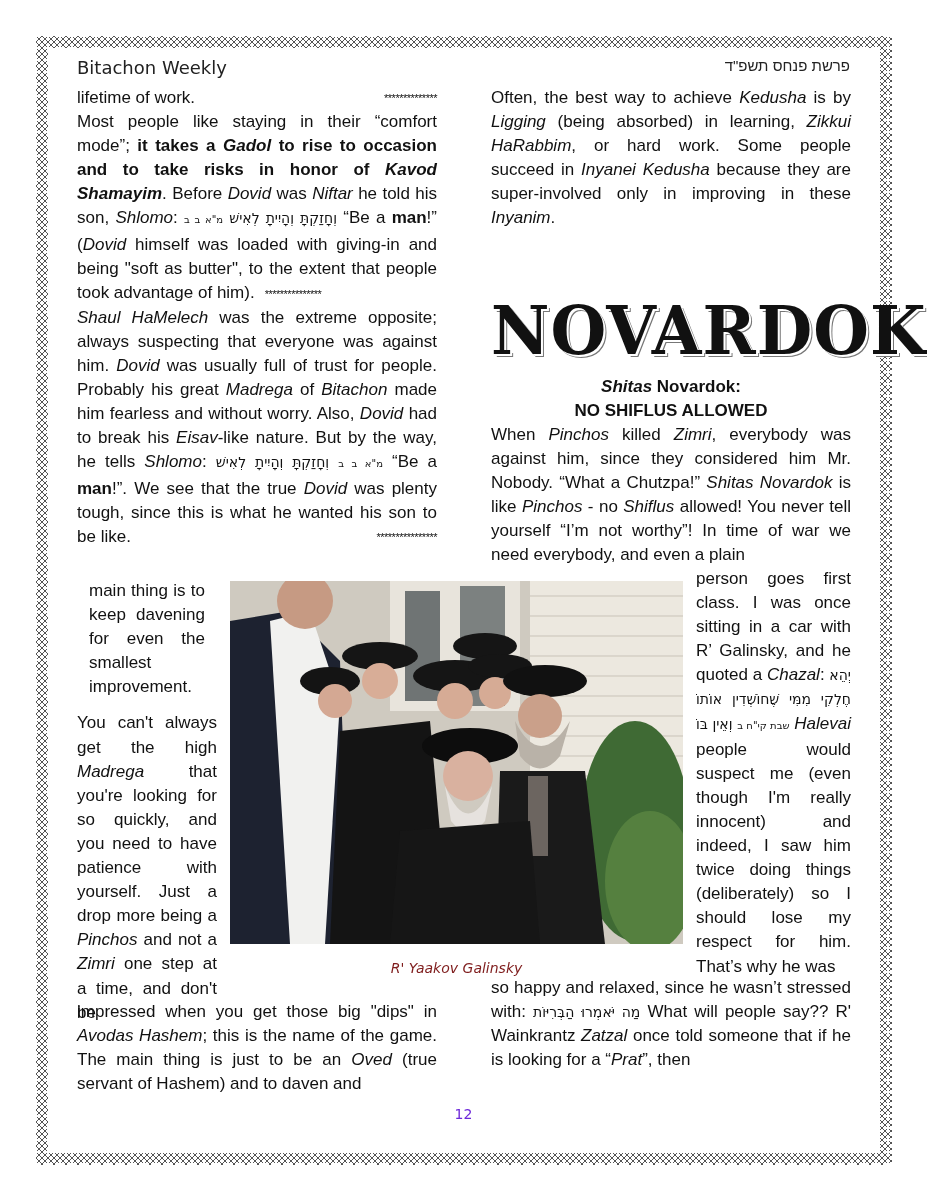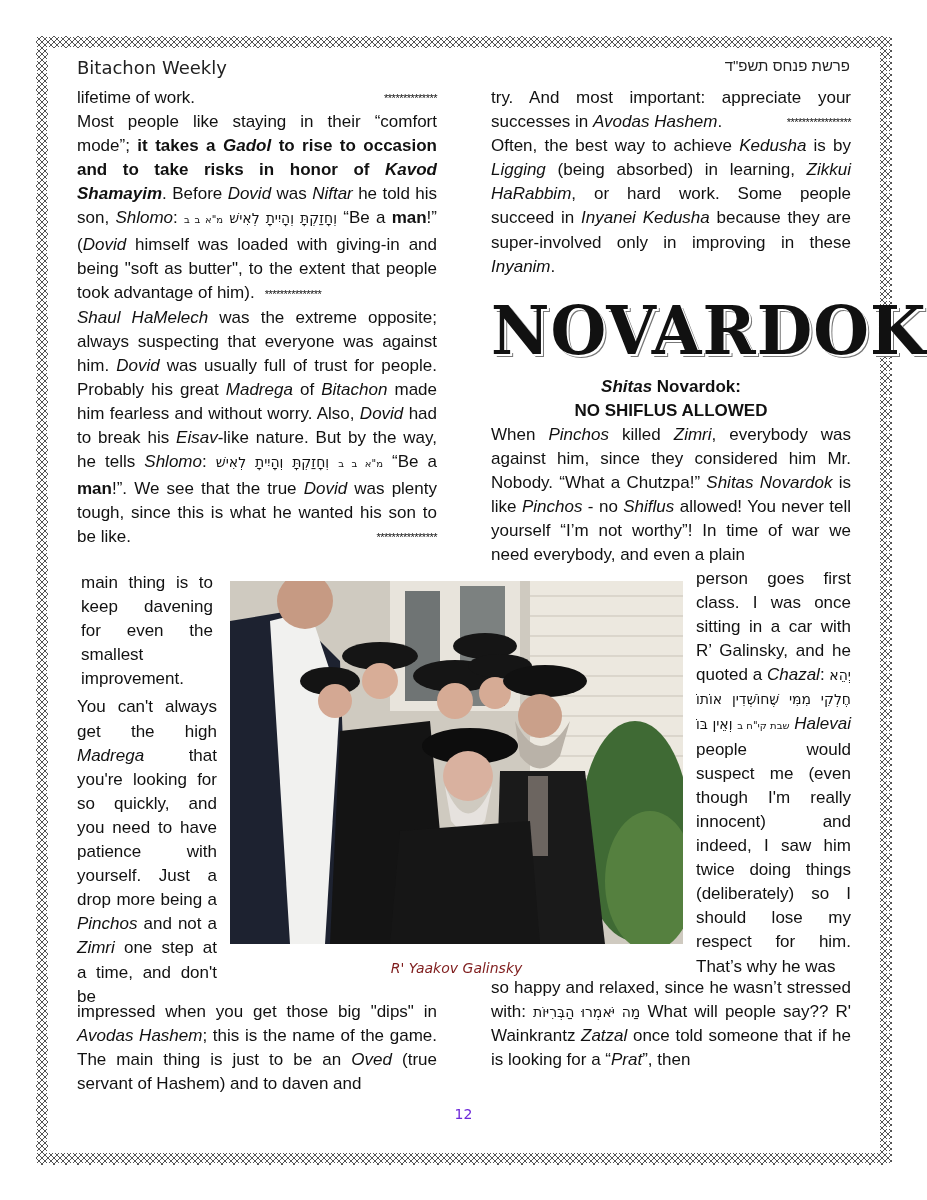--- a/index.html
+++ b/index.html
@@ -53,21 +53,21 @@
 <div class="hdr hdr-left">Bitachon Weekly</div>
 <div class="hdr hdr-right">פרשת פנחס תשפ"ד</div>
 
 <div class="col col-left">
   <p><span>lifetime of work.</span><span class="stars">**************</span></p>
   <p><span>Most people like staying in their “comfort mode”; </span><b><span>it takes a </span><i>Gadol</i><span> to rise to occasion and to take risks in honor of </span><i>Kavod Shamayim</i></b><span>. Before </span><i>Dovid</i><span> was </span><i>Niftar</i><span> he told his son, </span><i>Shlomo</i><span>: </span><span class="heb-sm">מ"א ב ב</span> <span class="heb">וְחָזַקְתָּ וְהָיִיתָ לְאִישׁ</span><span> “Be a </span><b>man</b><span>!” (</span><i>Dovid</i><span> himself was loaded with giving-in and being "soft as butter", to the extent that people took advantage of him).</span><span class="stars-inline">***************</span></p>
   <p><i>Shaul HaMelech</i><span> was the extreme opposite; always suspecting that everyone was against him. </span><i>Dovid</i><span> was usually full of trust for people. Probably his great </span><i>Madrega</i><span> of </span><i>Bitachon</i><span> made him fearless and without worry. Also, </span><i>Dovid</i><span> had to break his </span><i>Eisav</i><span>-like nature. But by the way, he tells </span><i>Shlomo</i><span>: </span><span class="heb">וְחָזַקְתָּ וְהָיִיתָ לְאִישׁ</span> <span class="heb-sm">מ"א ב ב</span><span> “Be a </span><b>man</b><span>!”. We see that the true </span><i>Dovid</i><span> was plenty tough, since this is what he wanted his son to be like.</span><span class="stars">****************</span></p>
 </div>
 
 <div class="narrow-left">
-  <p style="margin:4px"><span>main thing is to keep davening for even the smallest improvement.</span></p>
+  <p style="margin:12px"><span>main thing is to keep davening for even the smallest improvement.</span></p>
   <p style="margin:0"><span>You can't always get the high </span><i>Madrega</i><span> that you're looking for so quickly, and you need to have patience with yourself. Just a drop more being a </span><i>Pinchos</i><span> and not a </span><i>Zimri</i><span> one step at a time, and don't be</span></p>
 </div>
 
 <div class="photo">
   <svg viewBox="0 0 453 363" preserveAspectRatio="none" xmlns="http://www.w3.org/2000/svg">
     <rect width="453" height="363" fill="#cfcac0"></rect>
     <rect x="160" y="0" width="130" height="130" fill="#e8e4dc"></rect>
     <rect x="175" y="10" width="35" height="110" fill="#6f7474"></rect>
     <rect x="230" y="5" width="45" height="120" fill="#7c8180"></rect>
     <g fill="#ece8df">
@@ -111,21 +111,20 @@
     <path d="M170 250 L300 240 L310 363 L160 363 Z" fill="#161616"></path>
   </svg>
 </div>
 <div class="caption">R' Yaakov Galinsky</div>
 
 <div class="bottom-left">
   <span>impressed when you get those big "dips" in </span><i>Avodas Hashem</i><span>; this is the name of the game. The main thing is just to be an </span><i>Oved</i><span> (true servant of Hashem) and to daven and</span>
 </div>
 
 <div class="col col-right">
-  <p><span>try. And most important: appreciate your successes in </span><i>Avodas Hashem</i><span>.</span><span class="stars">*****************</span></p>
   <p><span>Often, the best way to achieve </span><i>Kedusha</i><span> is by </span><i>Ligging</i><span> (being absorbed) in learning, </span><i>Zikkui HaRabbim</i><span>, or hard work. Some people succeed in </span><i>Inyanei Kedusha</i><span> because they are super-involved only in improving in these </span><i>Inyanim</i><span>.</span></p>
 </div>
 
 <div class="novardok-title">NOVARDOK</div>
 <div class="subhead">
   <div><b><i>Shitas</i><span> Novardok:</span></b></div>
   <div><b>NO SHIFLUS ALLOWED</b></div>
 </div>
 
 <div class="col" style="left:491px; top:423px; width:360px;">

